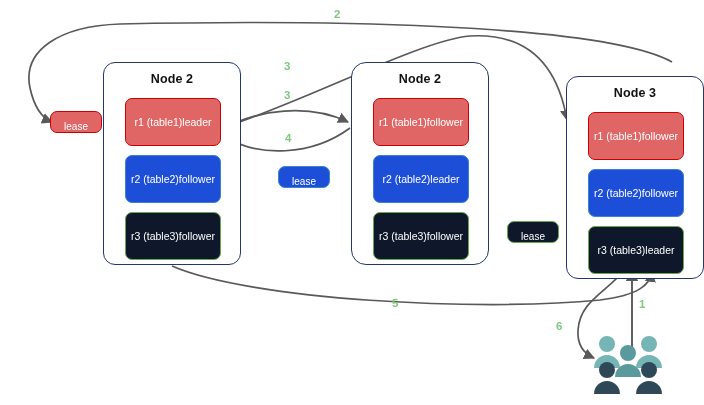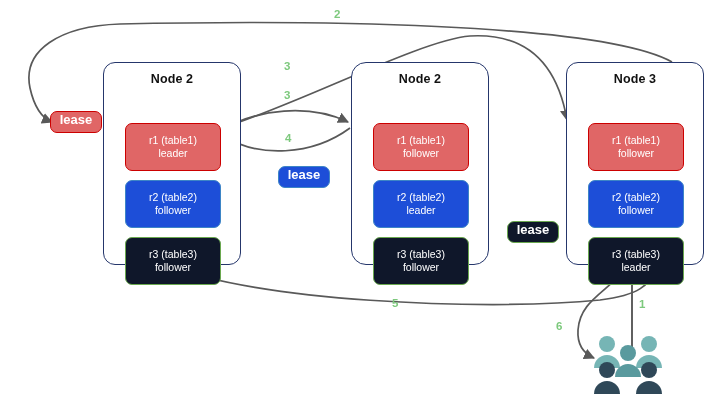--- a/index.html
+++ b/index.html
@@ -41,44 +41,42 @@
     font-size: 12.5px;
     font-weight: bold;
     color: #111111;
     letter-spacing: .1px;
   }
   .replica {
     position: absolute;
     box-sizing: border-box;
     border-radius: 7px;
     display: flex;
-    flex-direction: column;
+    flex-direction: row;
     align-items: center;
     justify-content: center;
     color: #ffffff;
     font-size: 10.5px;
     line-height: 13px;
     text-align: center;
-    margin-top: 25px;
   }
   .replica .l1, .replica .l2 { display: block; }
   .rep-red   { background: #e06666; border: 1.6px solid #cc0000; }
   .rep-blue  { background: #1d4ed8; border: 1.6px solid #3d85c6; }
   .rep-green { background: #0f172a; border: 1.6px solid #6aa84f; }
   .lease {
     position: absolute;
     box-sizing: border-box;
     border-radius: 7px;
     display: flex;
-    align-items: flex-start;
+    align-items: flex-end;
     justify-content: center;
     color: #ffffff;
-    font-size: 13px;
+    font-size: 10px;
     z-index: 4;
-    font-weight: bold;
   }
   .edge-label {
     position: absolute;
     color: #7dc97d;
     font-size: 11.5px;
     font-weight: bold;
     z-index: 5;
     white-space: nowrap;
   }
   #users-icon {
@@ -156,21 +154,21 @@
     <div class="replica rep-blue" style="left:21px; top:92px; width:96px; height:48px;">
       <span class="l1">r2 (table2)</span>
       <span class="l2">leader</span>
     </div>
     <div class="replica rep-green" style="left:21px; top:149px; width:96px; height:48px;">
       <span class="l1">r3 (table3)</span>
       <span class="l2">follower</span>
     </div>
   </div>
 
-  <div class="node-box" style="left:566px; top:62px; width:138px; height:203px;">
+  <div class="node-box" style="left:566px; top:76px; width:138px; height:203px;">
     <div class="node-title">Node 3</div>
     <div class="replica rep-red" style="left:21px; top:35px; width:96px; height:48px;">
       <span class="l1">r1 (table1)</span>
       <span class="l2">follower</span>
     </div>
     <div class="replica rep-blue" style="left:21px; top:92px; width:96px; height:48px;">
       <span class="l1">r2 (table2)</span>
       <span class="l2">follower</span>
     </div>
     <div class="replica rep-green" style="left:21px; top:149px; width:96px; height:48px;">

